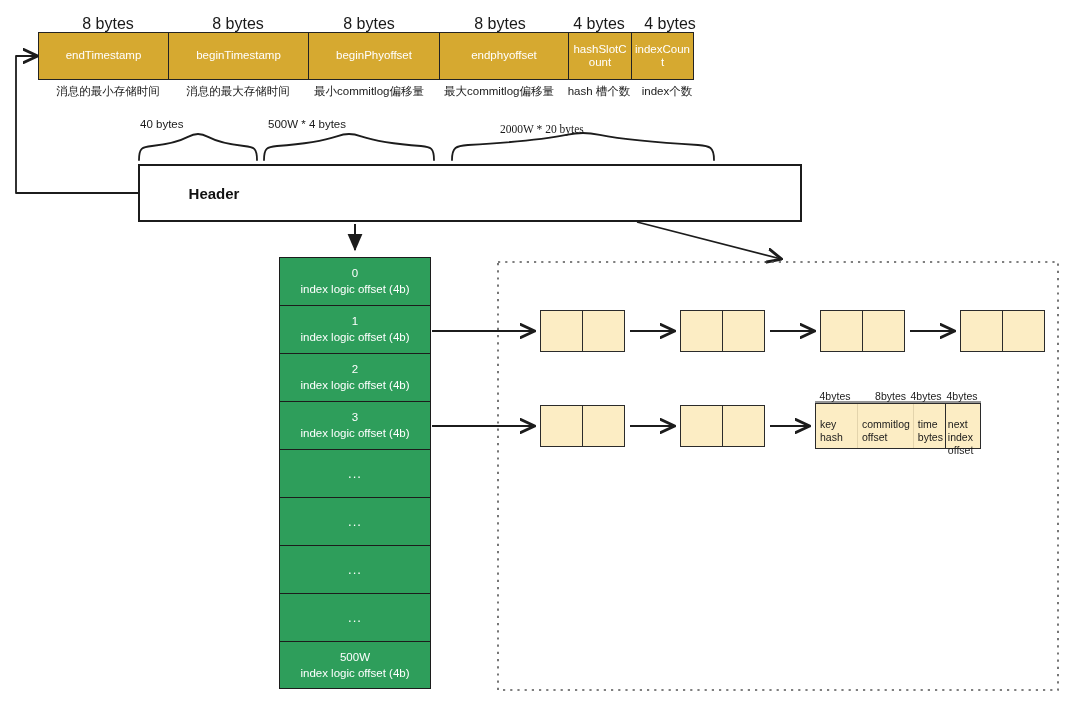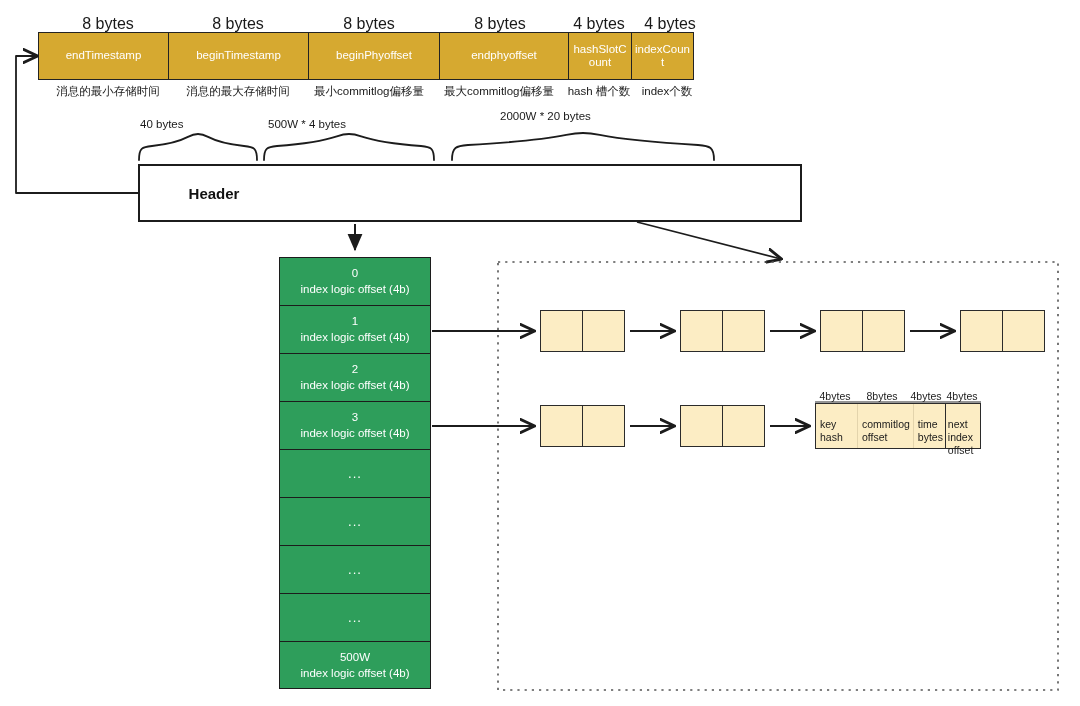--- a/index.html
+++ b/index.html
@@ -118,21 +118,21 @@
 
   <div class="cnlab" style="left:38px;top:84px;width:140px;">消息的最小存储时间</div>
   <div class="cnlab" style="left:168px;top:84px;width:140px;">消息的最大存储时间</div>
   <div class="cnlab" style="left:299px;top:84px;width:140px;">最小commitlog偏移量</div>
   <div class="cnlab" style="left:428px;top:84px;width:142px;">最大commitlog偏移量</div>
   <div class="cnlab" style="left:559px;top:84px;width:80px;">hash 槽个数</div>
   <div class="cnlab" style="left:627px;top:84px;width:80px;">index个数</div>
 
   <div class="seglab" style="left:140px;top:118px;width:120px;">40 bytes</div>
   <div class="seglab" style="left:268px;top:118px;width:180px;">500W * 4 bytes</div>
-  <div class="seglab" style="left:500px;top:110px;width:250px;">2000W * 20 bytes</div>
+  <div class="seglab" style="left:500px;top:123px;width:250px;font-family:Liberation Serif, serif;">2000W * 20 bytes</div>
 
   <div class="mainbar abs" style="left:138px;top:164px;width:664px;height:58px;">
     <div class="mainseg" style="width:148px;text-align:right;">
       <span>Header</span>
     </div>
   </div>
 
   <div class="slotwrap abs" style="left:279px;top:257px;width:152px;height:432px;">
     <div class="slotrow" style="height:48px;">
       <span class="idx">0</span>
@@ -188,21 +188,21 @@
   <div class="node abs" style="left:540px;top:405px;width:85px;height:42px;">
     <div class="half"></div>
     <div class="half"></div>
   </div>
   <div class="node abs" style="left:680px;top:405px;width:85px;height:42px;">
     <div class="half"></div>
     <div class="half"></div>
   </div>
 
   <div class="dbyte" style="left:814px;top:390px;width:42px;">4bytes</div>
-  <div class="dbyte" style="left:858px;top:390px;width:48px;">8bytes</div>
+  <div class="dbyte" style="left:858px;top:390px;width:48px;text-align:right;">8bytes</div>
   <div class="dbyte" style="left:905px;top:390px;width:42px;">4bytes</div>
   <div class="dbyte" style="left:940px;top:390px;width:44px;">4bytes</div>
 
   <div class="detail abs" style="left:815px;top:403px;width:166px;height:46px;">
     <div class="dc" style="width:42px;">
       <div>
         <div>key</div>
         <div>hash</div>
       </div>
     </div>

